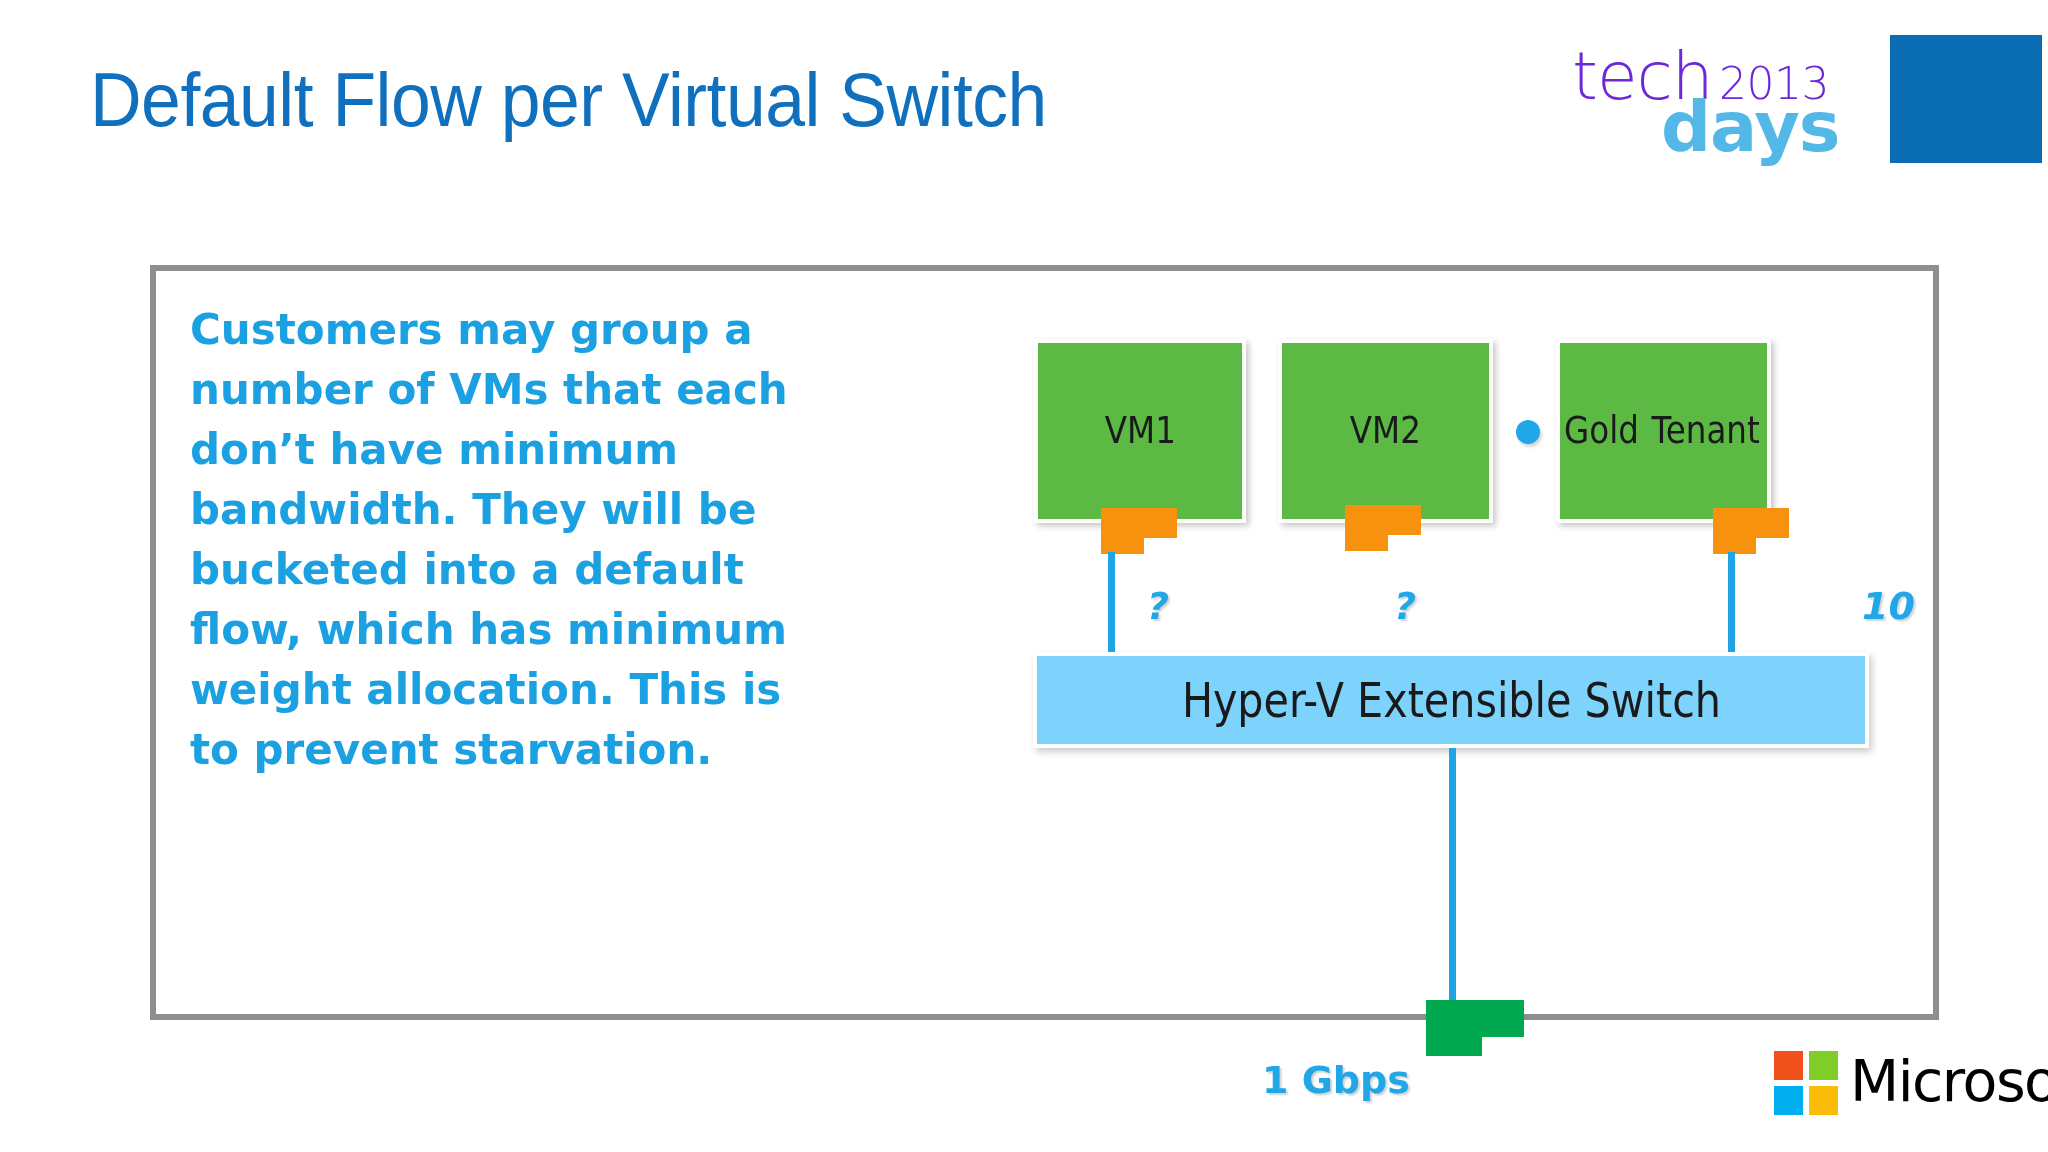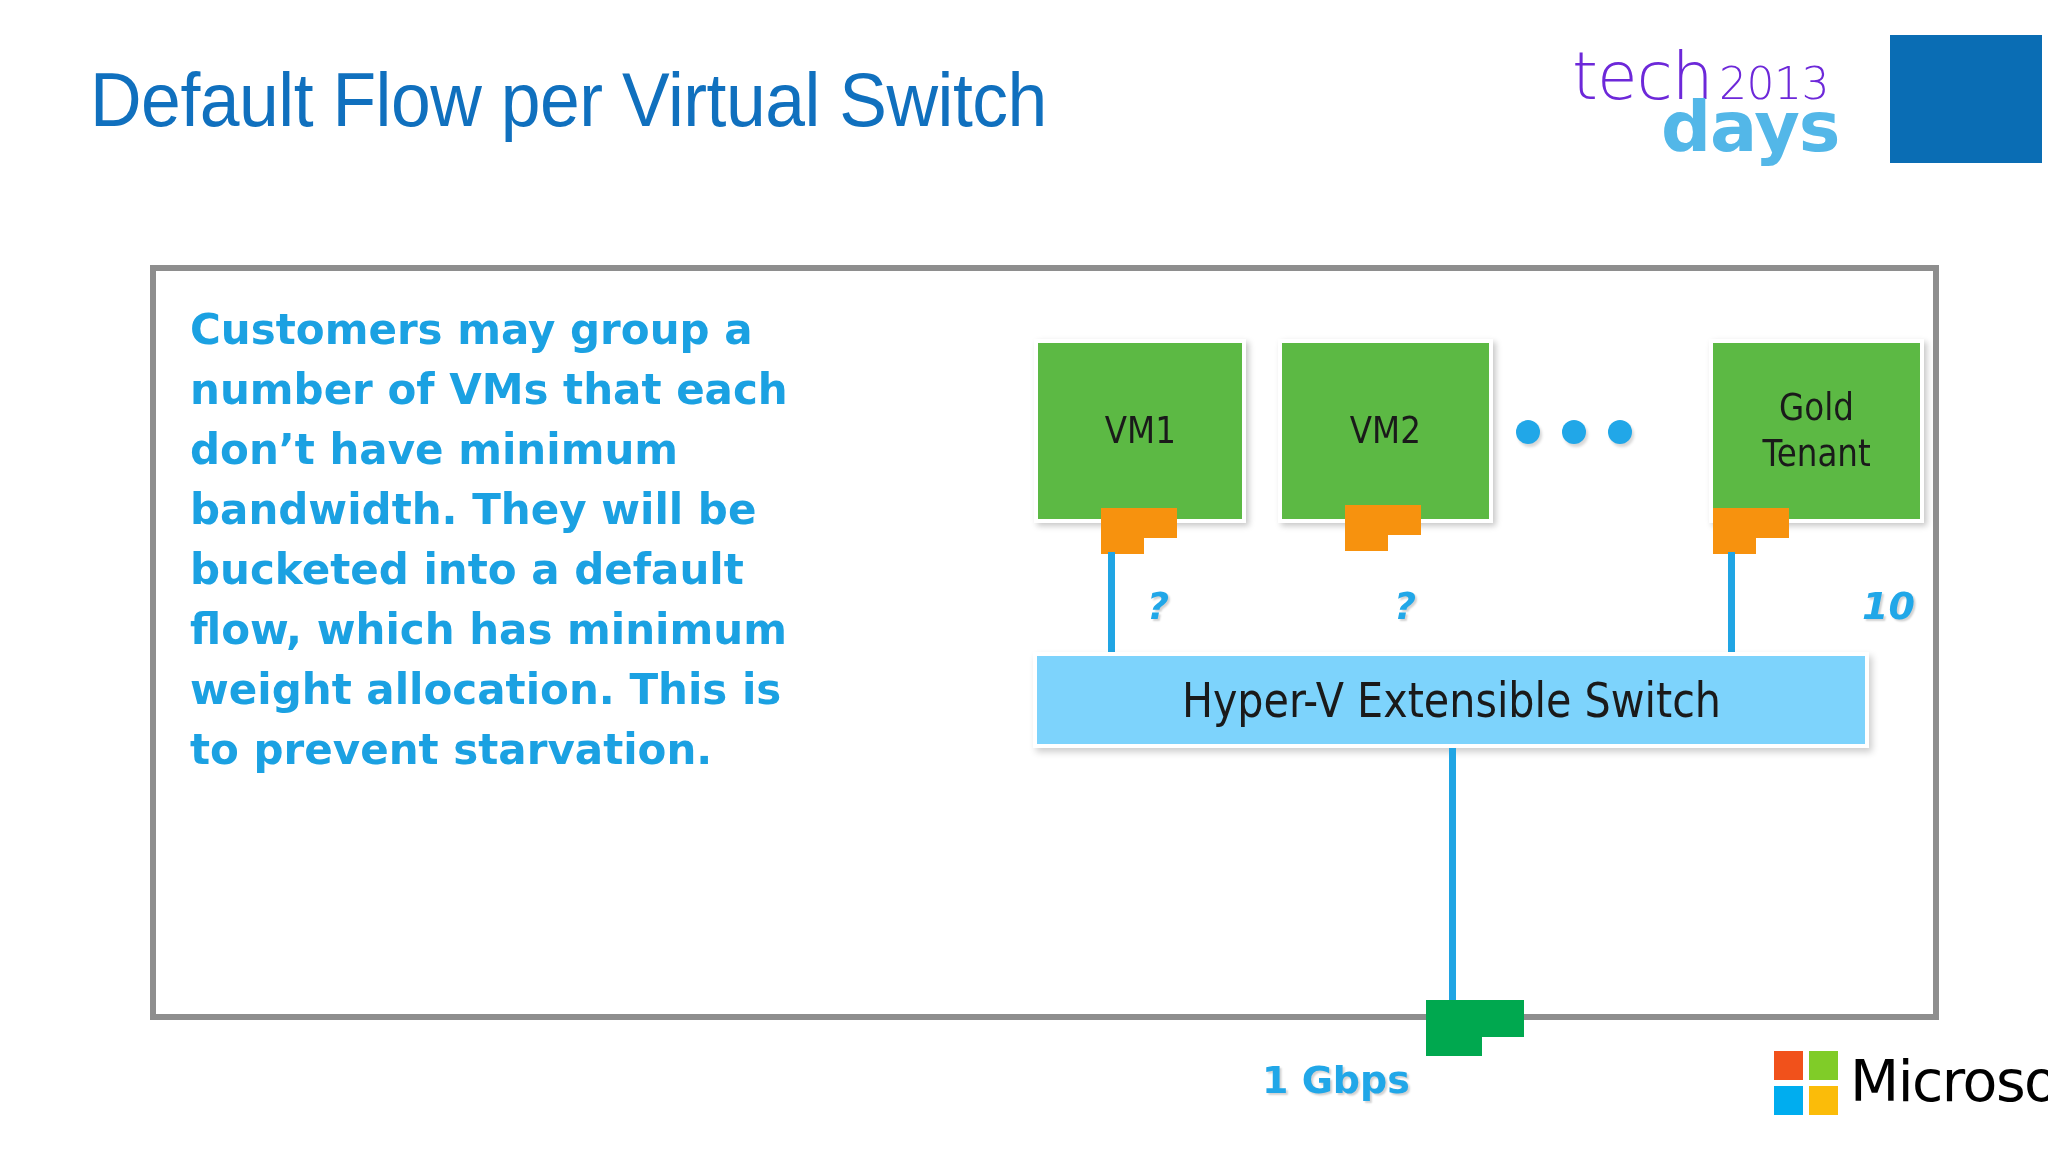--- a/index.html
+++ b/index.html
@@ -310,21 +310,21 @@
     <span class="nic-bot"></span>
   </div>
   <div class="weight-label" style="left:1372px; top:584px;">?</div>
 
   <div id="ellipsis">
     <span class="dot" style="left:0px;"></span>
     <span class="dot" style="left:46px;"></span>
     <span class="dot" style="left:92px;"></span>
   </div>
 
-  <div class="vm-box" style="left:1687px; top:339px; width:215px; height:184px; flex-direction:column;">
+  <div class="vm-box" style="left:1534px; top:339px; width:215px; height:184px; flex-direction:row;">
     <span class="vm-label">Gold</span>
     <span class="vm-label">Tenant</span>
   </div>
   <div class="nic-orange" style="left:1691px; top:508px;">
     <span class="nic-top"></span>
     <span class="nic-bot"></span>
   </div>
   <div class="conn-line" style="left:1706px; top:552px; height:104px;"></div>
   <div class="weight-label" style="left:1840px; top:584px;">10</div>
 

